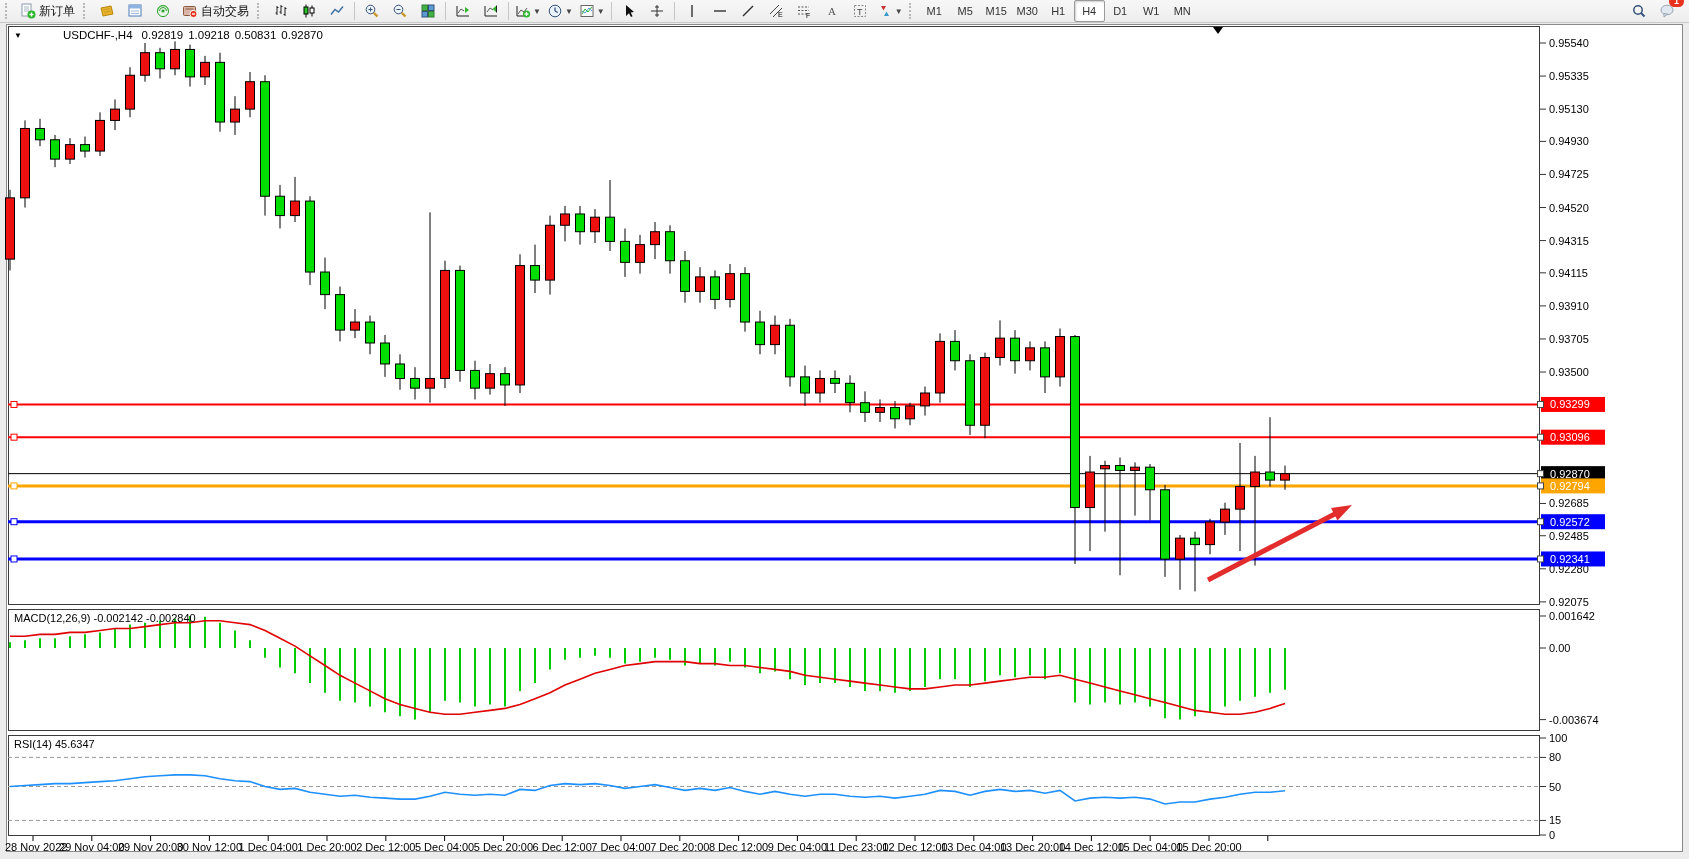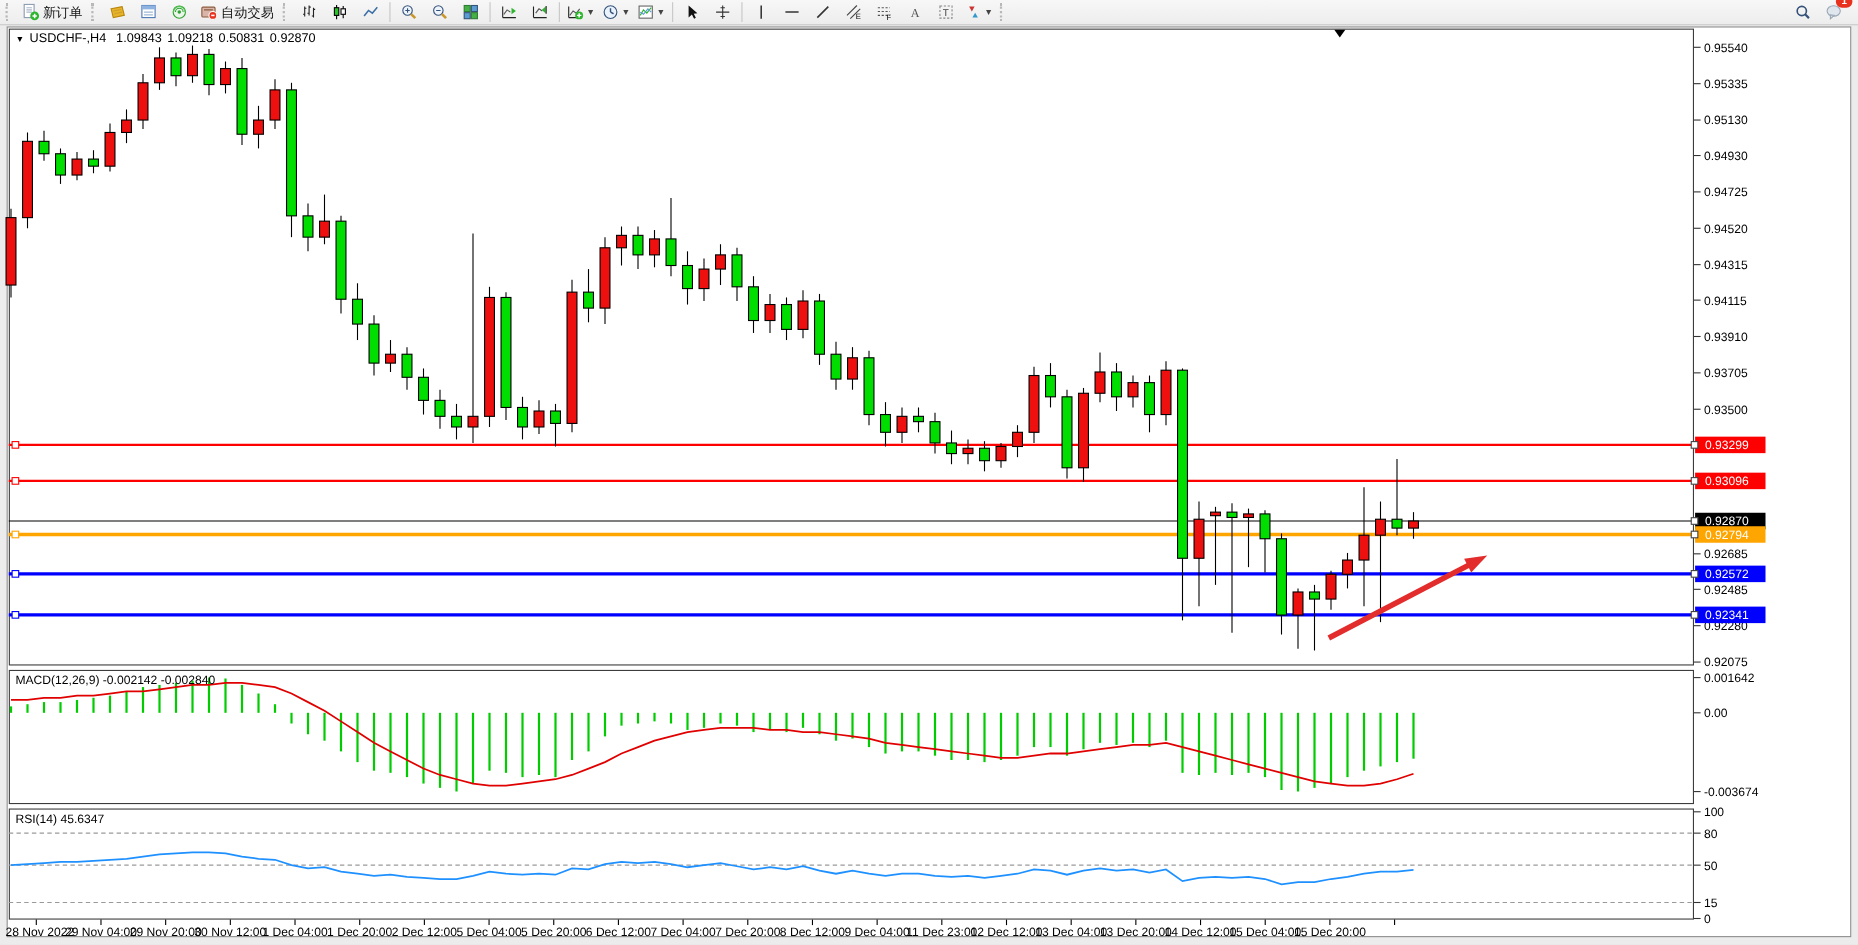--- a/index.html
+++ b/index.html
@@ -239,20 +239,31 @@
         </svg>
     </div>
     <div class="tbtn">
       <svg width="16" height="16">
           <polygon points="4,3 9,3 6.5,7.5" fill="#c33"></polygon>
           <polygon points="7,13 12,13 9.5,8.5" fill="#39c"></polygon>
         </svg>
       <span class="caret">▼</span>
     </div>
     <span class="grip"></span>
+    <div class="tf-group" style="display:flex;">
+        <div class="tbtn tf">M1</div>
+        <div class="tbtn tf">M5</div>
+        <div class="tbtn tf">M15</div>
+        <div class="tbtn tf">M30</div>
+        <div class="tbtn tf">H1</div>
+        <div class="tbtn tf active">H4</div>
+        <div class="tbtn tf">D1</div>
+        <div class="tbtn tf">W1</div>
+        <div class="tbtn tf">MN</div>
+      </div>
     <span class="spacer"></span>
     <div class="tbtn">
       <svg width="16" height="16">
           <circle cx="7" cy="7" r="4.2" fill="none" stroke="#35527a" stroke-width="1.5"></circle>
           <line x1="10" y1="10" x2="13.5" y2="13.5" stroke="#35527a" stroke-width="2"></line>
         </svg>
     </div>
     <div class="tbtn chatwrap">
       <svg width="17" height="16">
           <ellipse cx="8" cy="7" rx="6" ry="4.8" fill="#dfe6ee" stroke="#9aa7b5"></ellipse>
@@ -656,22 +667,22 @@
       <text x="1091.3999999999999" y="851" font-size="11" fill="#000" text-anchor="middle">14 Dec 12:00</text>
       <line x1="1150.2" y1="836" x2="1150.2" y2="841" stroke="#000"></line>
       <text x="1150.2" y="851" font-size="11" fill="#000" text-anchor="middle">15 Dec 04:00</text>
       <line x1="1209" y1="836" x2="1209" y2="841" stroke="#000"></line>
       <text x="1209" y="851" font-size="11" fill="#000" text-anchor="middle">15 Dec 20:00</text>
       <line x1="1267.8" y1="836" x2="1267.8" y2="841" stroke="#000"></line>
     </svg>
 
   <div class="chart-title">
     <span class="tri">▼</span>
-    <span style="margin-right:4px;">USDCHF-,H4</span>
-    <span>1.09843</span>
+    <span style="margin-right:4px;margin-left:36px;">USDCHF-,H4</span>
+    <span>0.92819</span>
     <span>1.09218</span>
     <span>0.50831</span>
     <span>0.92870</span>
   </div>
 
   <div class="splitter" style="top:605px"></div>
   <div class="splitter" style="top:731px"></div>
 </div>
 
 </body></html>

